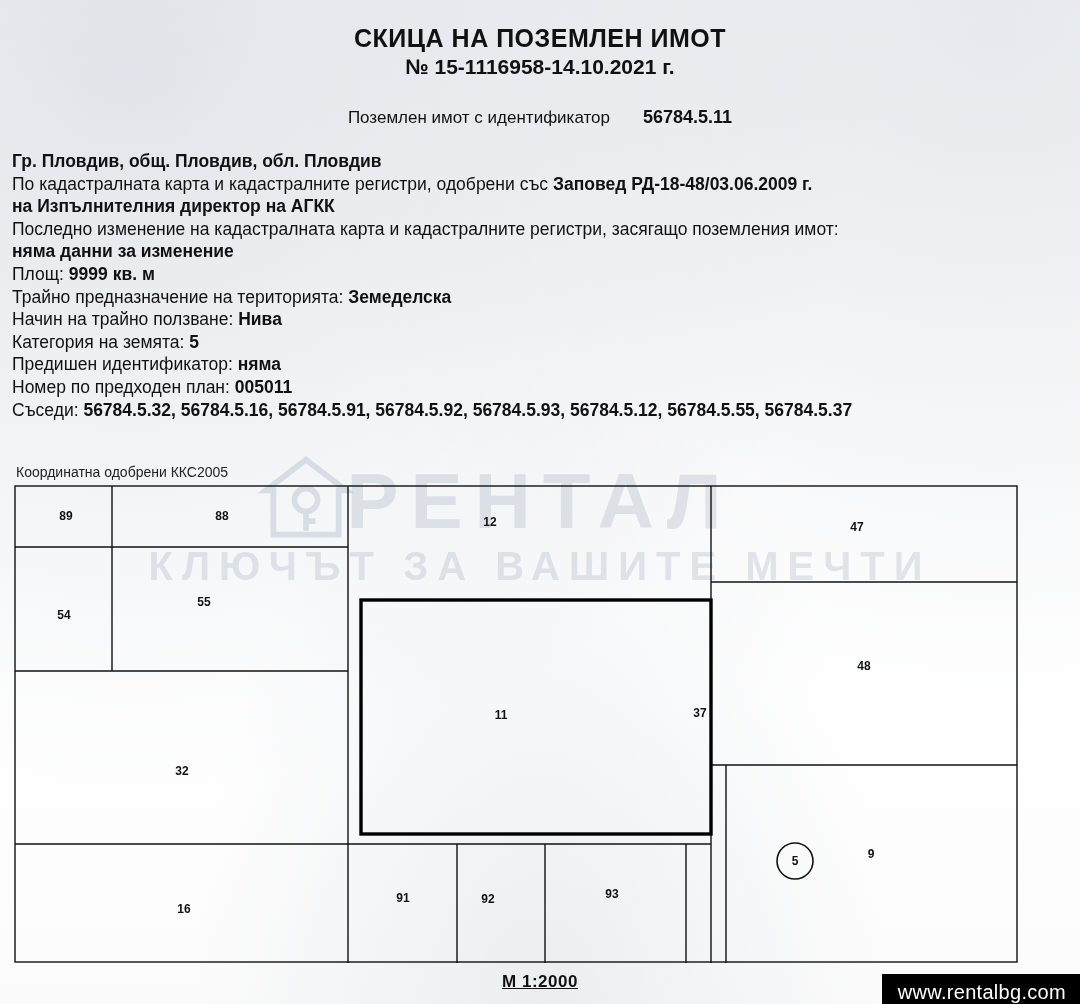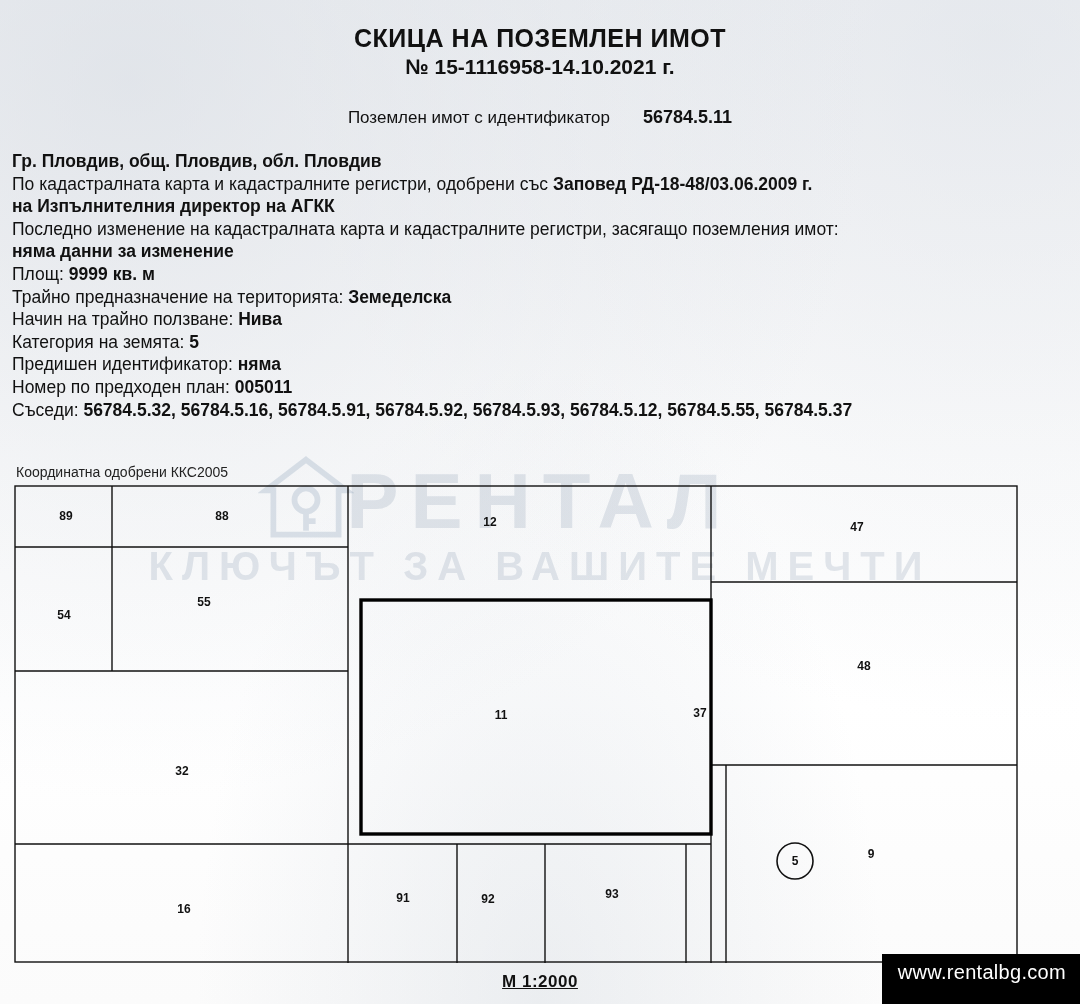--- a/index.html
+++ b/index.html
@@ -156,21 +156,21 @@
   }
 
   
   #site-badge {
     position: absolute;
     right: 0;
     bottom: 0;
     background: #000000;
     color: #ffffff;
     font-size: 20px;
-    padding: 7px 14px 20px 16px;
+    padding: 7px 14px 0 16px;
     letter-spacing: 0.3px;
   }
 </style>
 </head>
 <body>
 
 <div id="sheet"></div>
 
 <svg id="wm-logo" viewBox="0 0 100 100" aria-hidden="true">
   <path d="M50 8 L92 40 L84 40 L84 86 L16 86 L16 40 L8 40 Z" fill="none" stroke="#6f8aa8" stroke-width="6"></path>

